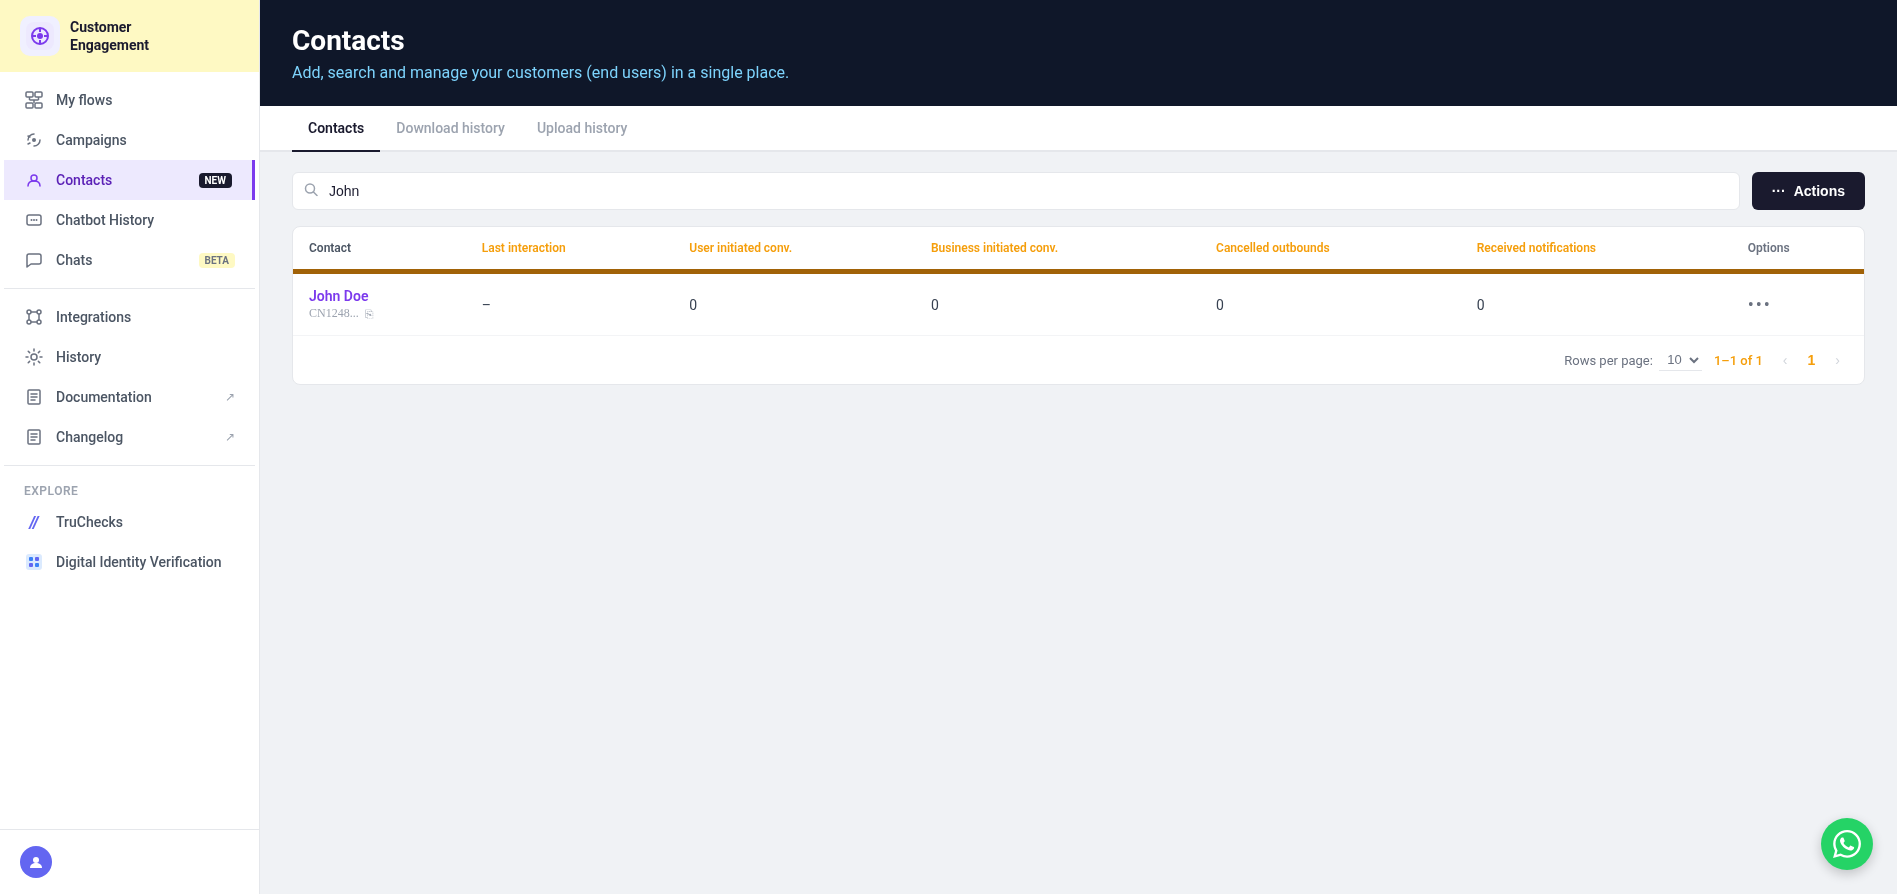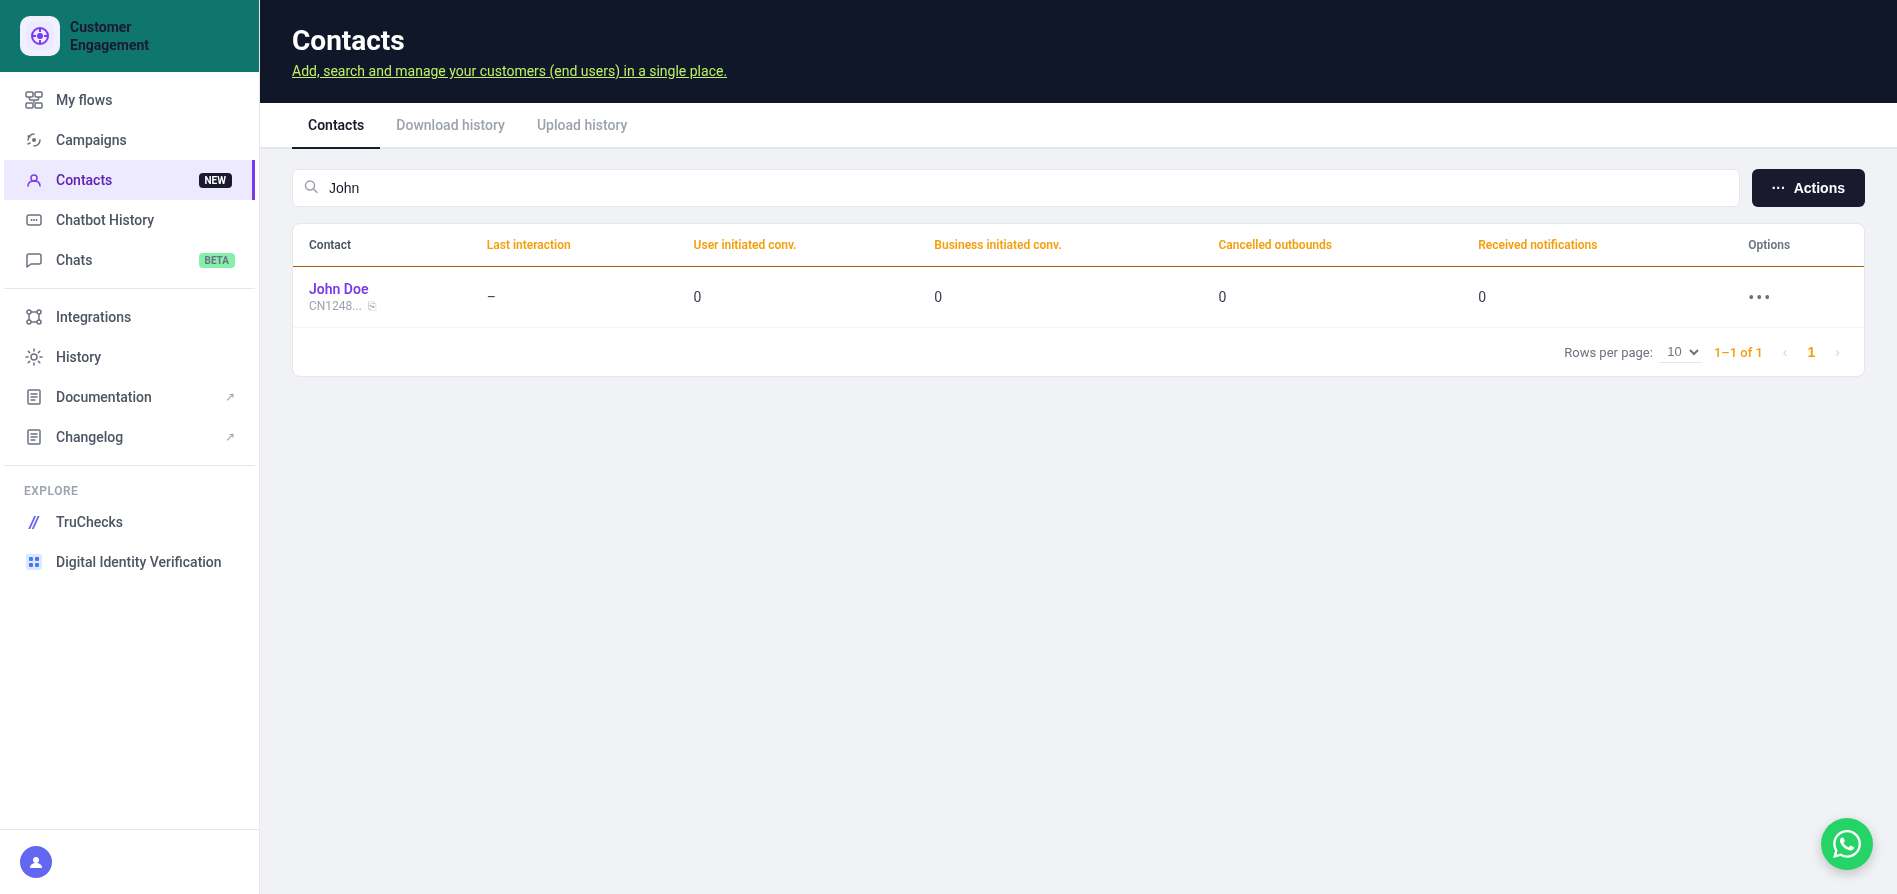--- a/index.html
+++ b/index.html
@@ -13,21 +13,21 @@
       display: flex;
       flex-direction: column;
       border-right: 1px solid #e5e7eb;
       overflow-y: auto;
     }
     .sidebar-header {
       display: flex;
       align-items: center;
       gap: 10px;
       padding: 16px 20px;
-      background: #0f766e;
+      background: #fef9c3;
     }
     .sidebar-logo {
       width: 40px;
       height: 40px;
       background: #f0f0ff;
       border-radius: 10px;
       display: flex;
       align-items: center;
       justify-content: center;
       font-size: 20px;
@@ -73,21 +73,21 @@
     .nav-badge {
       background: #1a1a2e;
       color: #fff;
       font-size: 10px;
       font-weight: 700;
       padding: 2px 6px;
       border-radius: 4px;
       margin-left: auto;
     }
     .nav-badge.beta {
-      background: #86efac;
+      background: #fef9c3;
       color: #6b7280;
     }
     .nav-divider {
       height: 1px;
       background: #e5e7eb;
       margin: 8px 0;
     }
     .explore-label {
       padding: 10px 20px 4px;
       font-size: 12px;
@@ -128,23 +128,22 @@
       background: #0f1729;
       color: #fff;
       padding: 24px 32px;
     }
     .page-header-title {
       font-size: 28px;
       font-weight: 700;
       margin-bottom: 6px;
     }
     .page-header-subtitle {
-      font-size: 14px;
-      color: #bef264;
-      text-decoration: underline;
+      font-size: 16px;
+      color: #7dd3fc;
     }
     .page-body {
       flex: 1;
       padding: 24px 32px;
       overflow-y: auto;
       background: #f0f2f5;
     }
 
     
     .tabs-container {
@@ -219,21 +218,21 @@
       background: #fff;
       border-radius: 8px;
       border: 1px solid #e5e7eb;
       overflow: hidden;
     }
     table {
       width: 100%;
       border-collapse: collapse;
     }
     thead tr {
-      border-bottom: 1px solid #a16207;
+      border-bottom: 5px solid #a16207;
     }
     th {
       padding: 14px 16px;
       text-align: left;
       font-size: 12px;
       font-weight: 600;
       color: #6b7280;
       text-transform: none;
     }
     th.col-contact { color: #4b5563; }
@@ -252,20 +251,21 @@
     .contact-name {
       color: #7c3aed;
       font-weight: 600;
       font-size: 14px;
     }
     .contact-id-row {
       display: flex;
       align-items: flex-end;
       gap: 6px;
       margin-top: 2px;
+      font-family: Liberation Serif, serif;
     }
     .contact-id {
       color: #9ca3af;
       font-size: 12px;
     }
     .copy-icon {
       color: #9ca3af;
       font-size: 11px;
       cursor: pointer;
     }

